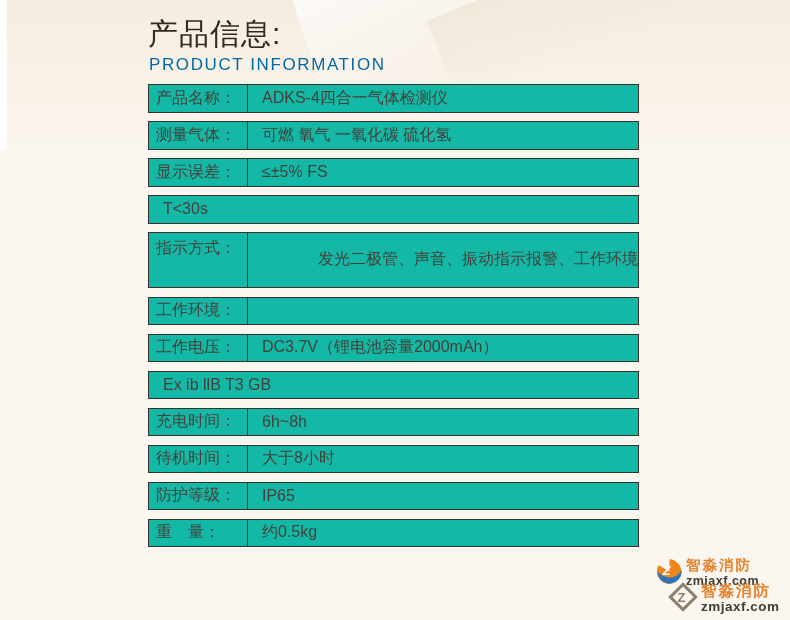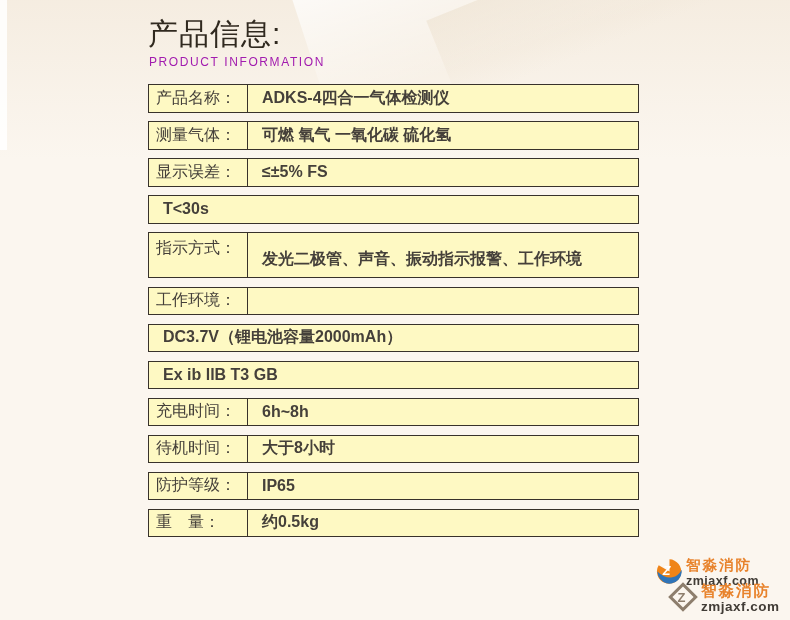--- a/index.html
+++ b/index.html
@@ -34,42 +34,43 @@
     pointer-events:none;
   }
 
   .page-title {
     position:absolute; left:148px; top:16px;
     font-size:30px; line-height:36px; font-weight:normal;
     letter-spacing:1px; color:#30291f;
   }
   .page-subtitle {
     position:absolute; left:149px; top:55px;
-    font-size:12px; letter-spacing:1.6px; color:#a21caf;text-align:right;
+    font-size:17px; letter-spacing:1.6px; color:#0369a1;text-align:right;
   }
 
   .spec-table {
     position:absolute; left:148px; top:84px; width:491px;
   }
   .row {
     display:flex;
     width:100%;
     height:28.5px;
     border:1.5px solid #38322b;
-    background:#fef9c3;
+    background:#14b8a6;
     margin-bottom:8.5px;
+    text-align:right;
   }
-  .row.tall { height:46px; }
+  .row.tall { height:56px; }
   .cell { display:flex; align-items:center; color:#45403a; font-size:16px; }
   .cell.label {
     width:99px; flex:0 0 99px;
     padding-left:7px;
     border-right:1.5px solid #38322b;
   }
-  .cell.value { flex:1; padding-left:14px;font-weight:bold; }
+  .cell.value { flex:1; padding-left:14px; }
   .row.tall .cell { align-items:flex-start; padding-top:5px; }
   .row.tall .cell.value { display:block; }
   .vline { line-height:22px; }
   .vline2 { line-height:22px; margin-top:10px; }
 
   
   .watermark { position:absolute; pointer-events:none; }
   .wm-group { position:absolute; display:flex; align-items:flex-start; }
   .wm-text { display:flex; flex-direction:column; margin-left:3px; }
   .wm-brand { color:#e8832c; font-weight:bold; letter-spacing:2px; line-height:1.1; }
@@ -112,20 +113,21 @@
   <div class="row tall">
     <div class="cell label">指示方式：</div>
     <div class="cell value">
       <div class="vline2">发光二极管、声音、振动指示报警、工作环境</div>
     </div>
   </div>
   <div class="row">
     <div class="cell label">工作环境：</div>
   </div>
   <div class="row">
+    <div class="cell label">工作电压：</div>
     <div class="cell value">DC3.7V（锂电池容量2000mAh）</div>
   </div>
   <div class="row">
     <div class="cell value">Ex ib llB T3 GB</div>
   </div>
   <div class="row">
     <div class="cell label">充电时间：</div>
     <div class="cell value">6h~8h</div>
   </div>
   <div class="row">

